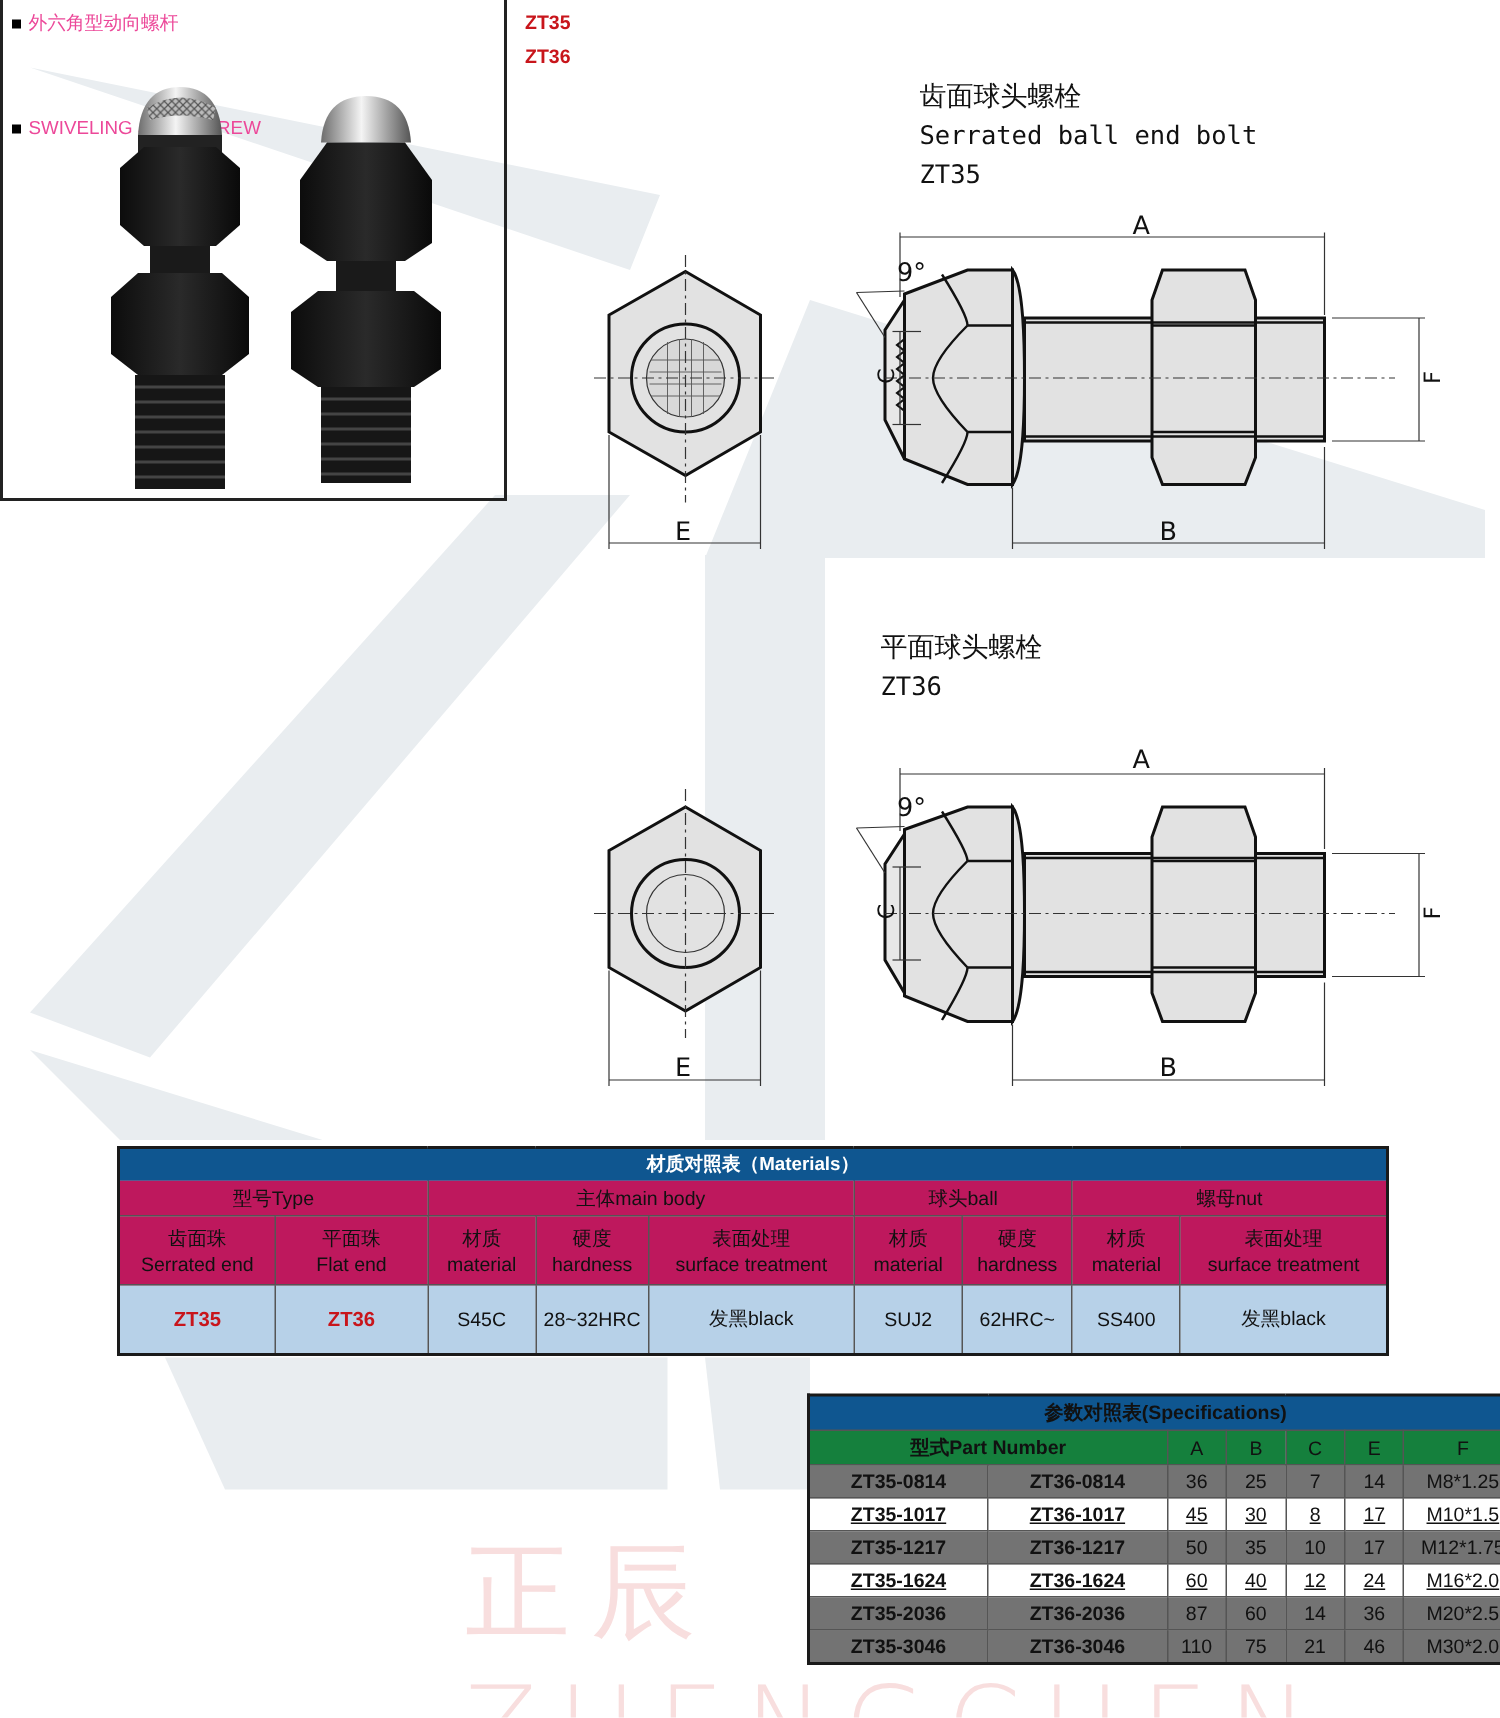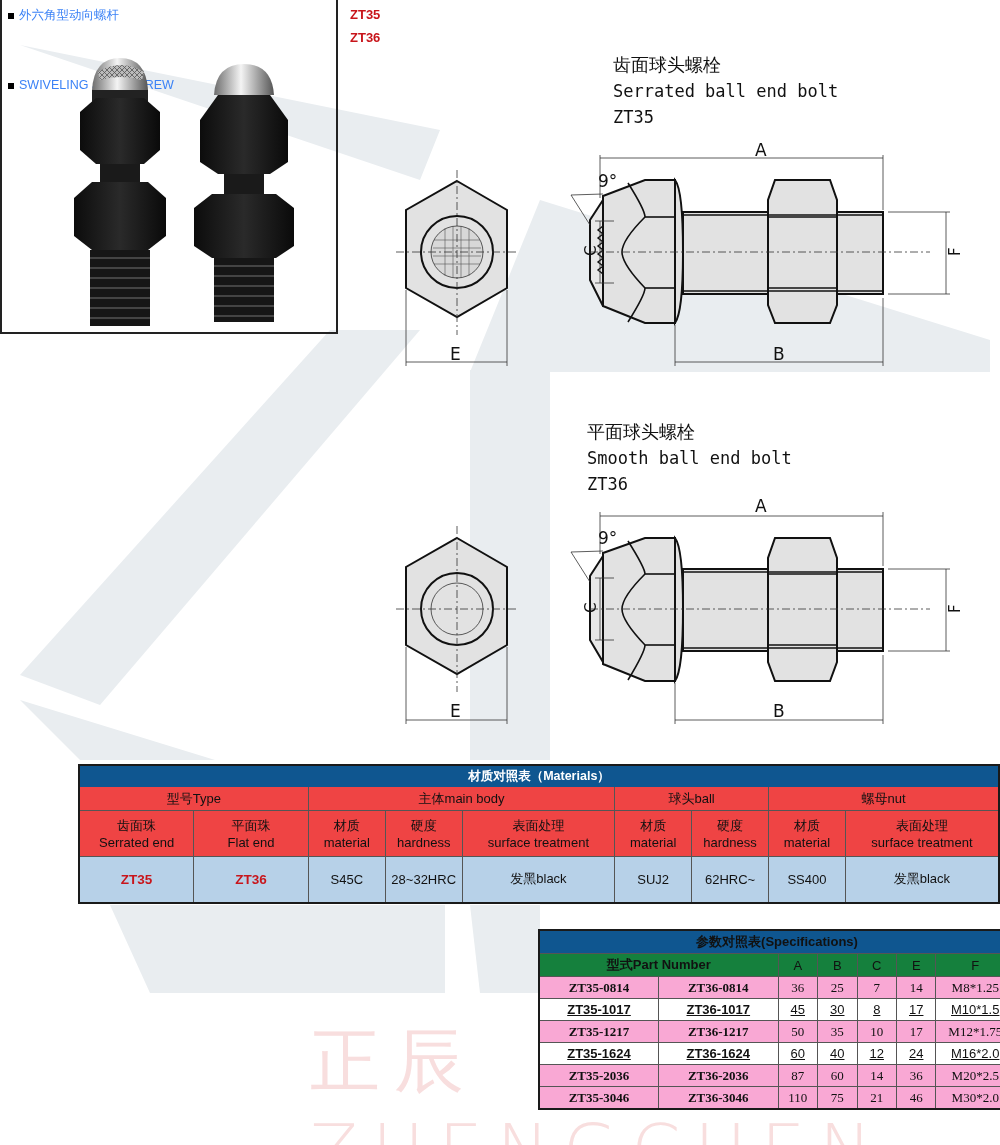--- a/index.html
+++ b/index.html
@@ -3,44 +3,44 @@
 <meta charset="utf-8">
 <style>
   html, body { margin:0; padding:0; }
   body { width:1000px; height:1145px; position:relative; background:#ffffff; overflow:hidden; font-family:"DejaVu Sans", sans-serif; color:#111; }
   .bg-shapes { position:absolute; left:0; top:0; width:1000px; height:1145px; z-index:0; }
   .watermark { position:absolute; left:310px; top:1015px; font-size:70px; color:#f8dede; letter-spacing:14px; z-index:0; font-family:"DejaVu Sans", sans-serif; font-weight:300; }
   .layer { position:absolute; z-index:2; }
 
   
   .photo-box { left:0; top:0; width:338px; height:334px; border:2px solid #222; border-top:none; box-sizing:border-box; background:transparent; }
-  .photo-line { position:absolute; left:6px; font-size:12.5px; font-family:"Liberation Sans", sans-serif; color:#3b82f6; }
+  .photo-line { position:absolute; left:6px; font-size:12.5px; font-family:"Liberation Sans", sans-serif; color:#ec4899; }
   .photo-line .sq { display:inline-block; width:6px; height:6px; background:#000; margin-right:5px; vertical-align:middle; }
   .code-red { position:absolute; left:350px; font-family:"Liberation Sans", sans-serif; font-weight:bold; font-size:13px; color:#c8151b; }
   .photo-svg { position:absolute; left:30px; top:50px; }
 
   
   .caption { position:absolute; font-family:"DejaVu Sans Mono", monospace; font-size:17px; line-height:26px; color:#111; }
   .caption .cn { font-family:"DejaVu Sans", sans-serif; font-size:18px; }
 
   
   table { border-collapse:collapse; font-family:"Liberation Sans", sans-serif; }
-  .mat-table { position:absolute; left:78px; top:764px; width:922px; z-index:2; border:2px solid #1a1a1a; }
+  .mat-table { position:absolute; left:78px; top:764px; width:848px; z-index:2; border:2px solid #1a1a1a; }
   .mat-table td { border:1px solid #555; text-align:center; font-size:13px; color:#111; padding:0; }
   .title-row td { background:#0f5690; color:#fff; font-weight:bold; font-size:12.5px; height:20px; border-color:#0f5690; }
-  .white-row td { background:#ef4444; }
+  .white-row td { background:#be185d; }
   .blue-row td { background:#b7d1e8; }
   .red-b { color:#c8151b !important; font-weight:bold; font-size:13.5px !important; }
 
   .spec-table { position:absolute; left:538px; top:929px; width:478px; z-index:2; border:2px solid #1a1a1a; }
   .spec-table td { border:1px solid #555; text-align:center; font-size:13px; height:21px; padding:0; color:#111; }
   .spec-table .title-row td { height:22px; }
   .spec-table .head-row td { background:#15803d; height:22px; }
   .spec-red { color:#c8151b; font-weight:bold; font-size:13.5px; }
-  .spec-table tr.odd td { background:#f9a8d4;font-family:Liberation Serif, serif; }
+  .spec-table tr.odd td { background:#737373; }
   .spec-table tr.even td { background:#ffffff;text-decoration:underline; }
 </style>
 </head>
 <body>
 
 <svg class="bg-shapes" viewBox="0 0 1000 1145">
   <polygon points="20,45 420,180 440,130 20,45" fill="#e9edf0"></polygon>
   <polygon points="20,45 130,330 335,330 240,120" fill="#e9edf0" opacity="0.0"></polygon>
   <polygon points="330,330 420,330 100,705 20,675" fill="#e9edf0"></polygon>
   <polygon points="470,370 550,370 550,760 470,760" fill="#e9edf0"></polygon>
@@ -187,21 +187,20 @@
   </g>
   <text x="365" y="16" font-family="DejaVu Sans, sans-serif" font-size="17" fill="#111">A</text>
   <text x="383" y="220" font-family="DejaVu Sans, sans-serif" font-size="17" fill="#111">B</text>
   <text x="196" y="118" font-family="DejaVu Sans, sans-serif" font-size="15" fill="#111" transform="rotate(-90 200 112)">C</text>
   <text x="560" y="118" font-family="DejaVu Sans, sans-serif" font-size="15" fill="#111" transform="rotate(-90 564 112)">F</text>
   <text x="208" y="47" font-family="DejaVu Sans, sans-serif" font-size="17" fill="#111">9°</text>
 </svg>
 
 <div class="layer caption" style="left:587px; top:419px;">
   <div class="cn">平面球头螺栓</div>
-  <div>Smooth ball end bolt</div>
   <div>ZT36</div>
 </div>
 
 <svg class="layer" style="left:390px; top:490px;" width="590" height="240" viewBox="0 0 590 240">
   <g fill="#e2e2e2" stroke="#111" stroke-width="2">
     <polygon points="67,48 117,77 117,155 67,184 16,155 16,77"></polygon>
     <circle cx="67" cy="119" r="36"></circle>
   </g>
   <circle cx="67" cy="119" r="26" fill="none" stroke="#333" stroke-width="0.8"></circle>
   <g stroke="#333" stroke-width="0.8" stroke-dasharray="8,3,2,3">

